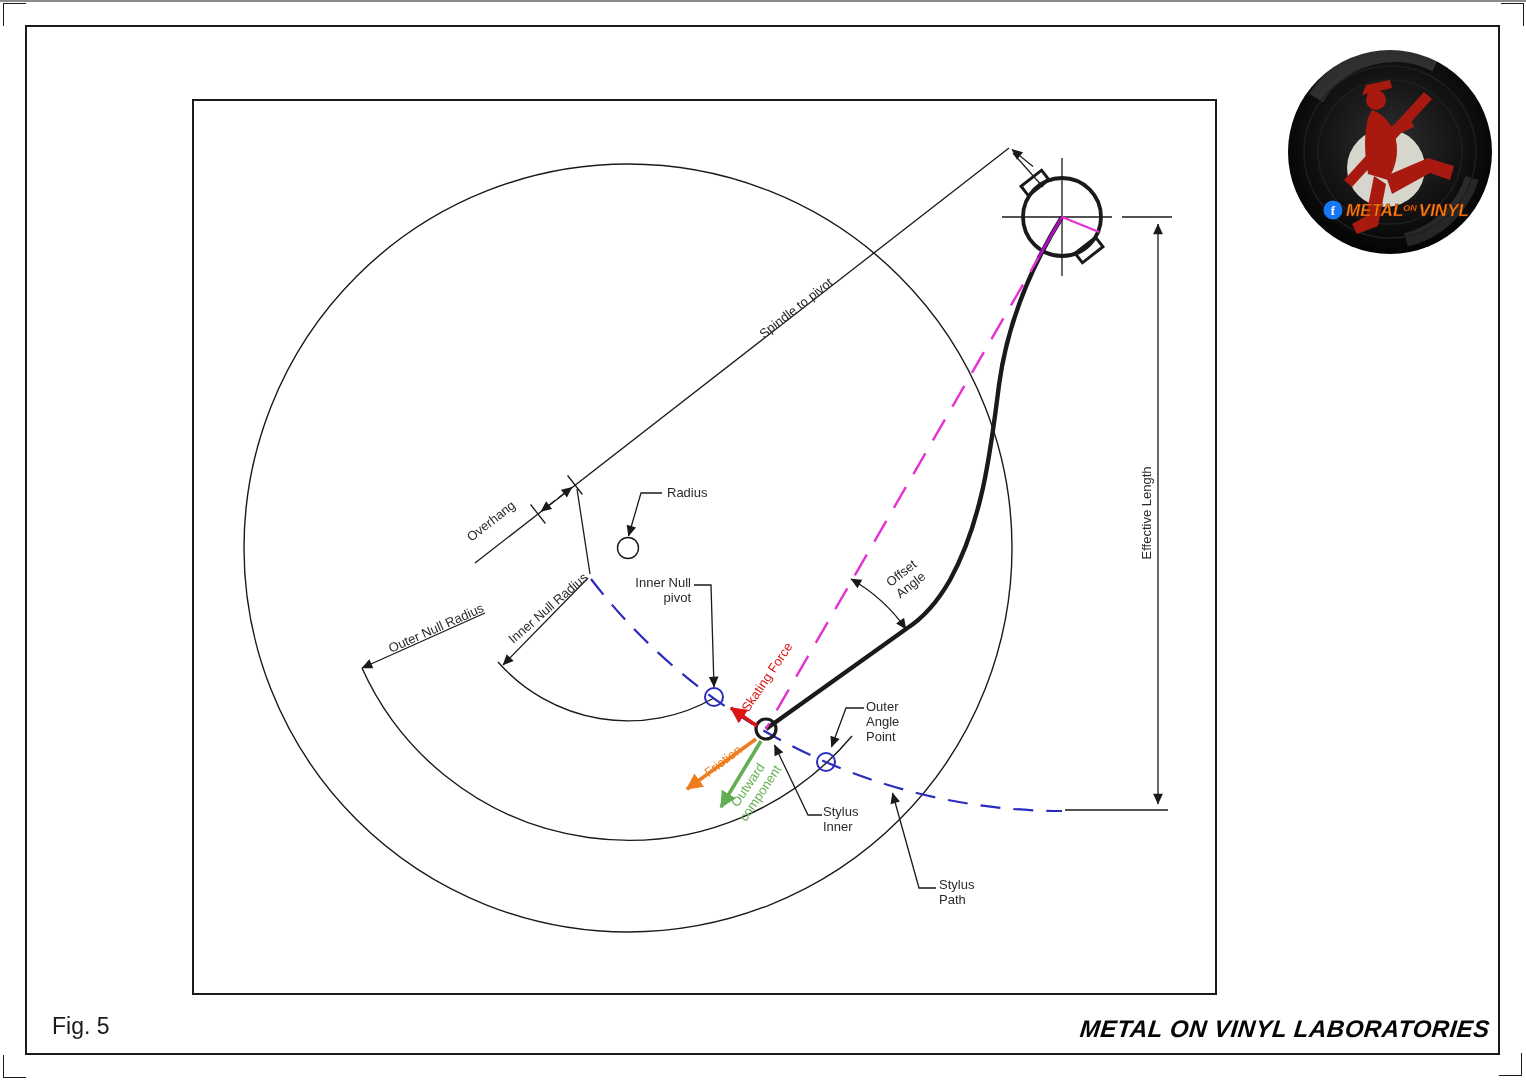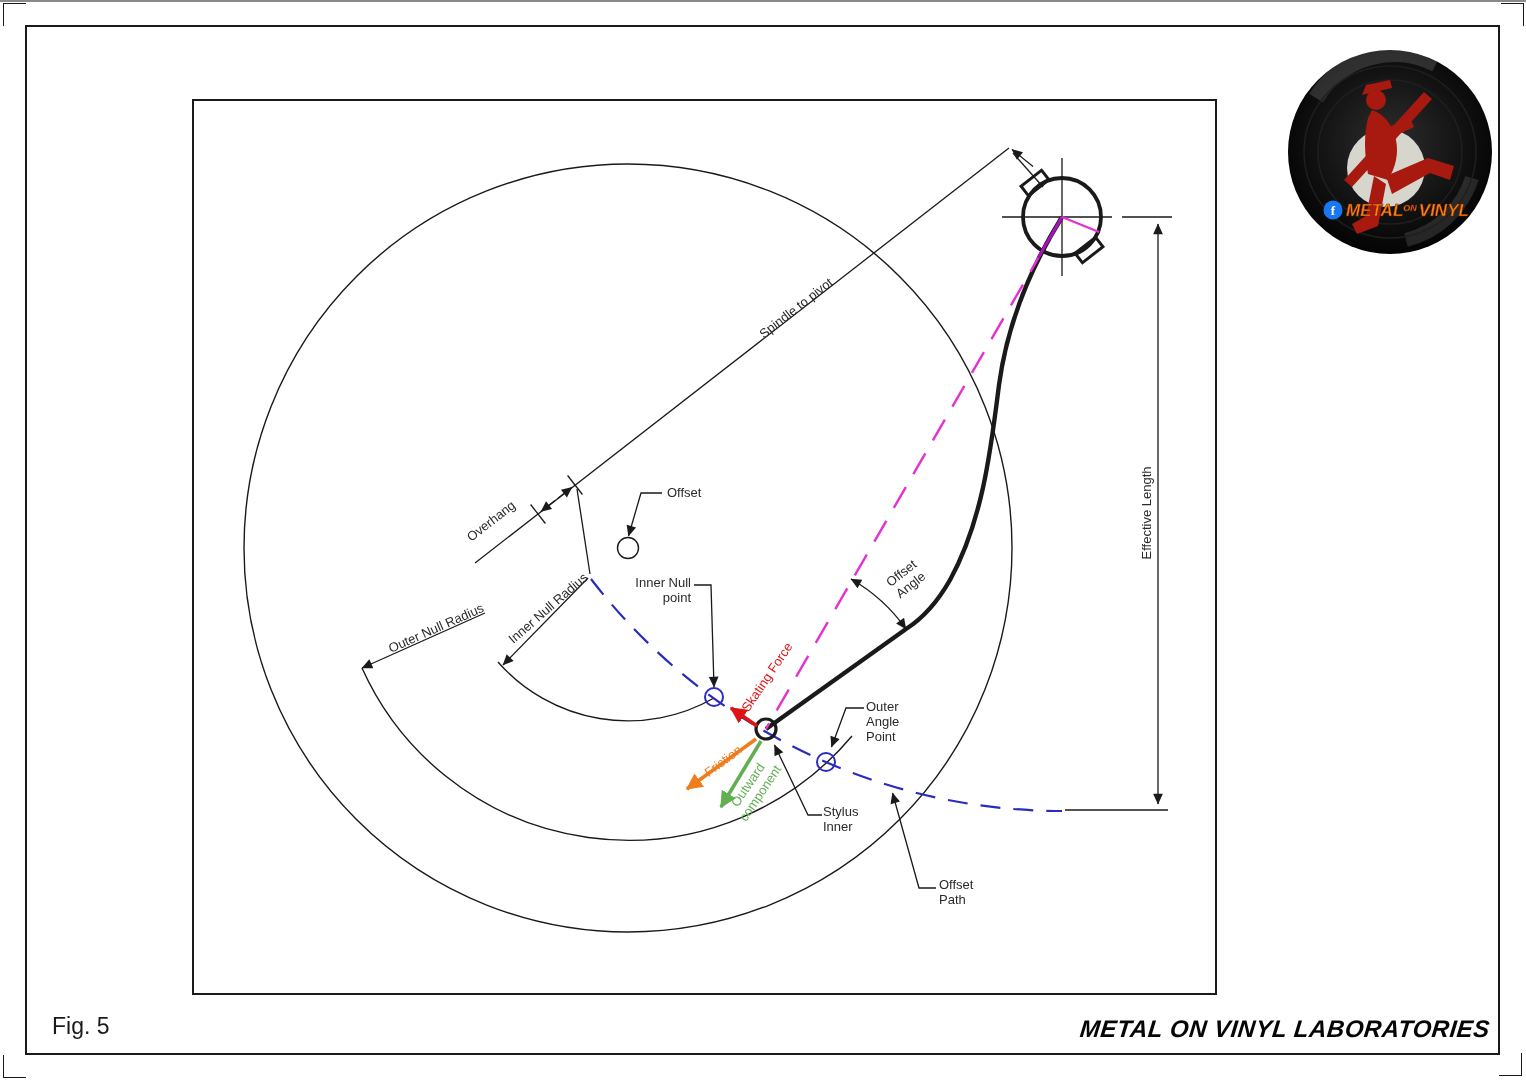--- a/index.html
+++ b/index.html
@@ -122,25 +122,25 @@
 
     <path class="redln" d="M 757 726 L 731 708" marker-end="url(#mkr)"></path>
     <path class="orgln" d="M 756 739 L 687 789" marker-end="url(#mko)"></path>
     <path class="grnln" d="M 761 741 L 721 807" marker-end="url(#mkg)"></path>
   </svg>
 
   <div class="dlabel rot" style="left:796px;top:308px;--r:-38deg">Spindle to pivot</div>
   <div class="dlabel rot" style="left:491px;top:521px;--r:-38deg">Overhang</div>
   <div class="dlabel rot" style="left:548px;top:608px;--r:-41deg">Inner Null Radius</div>
   <div class="dlabel rot" style="left:436px;top:628px;--r:-24deg">Outer Null Radius</div>
-  <div class="dlabel" style="left:667px;top:485px;">Offset</div>
-  <div class="dlabel wrap" style="left:629px;top:575px;width:62px;text-align:right;">Inner Null point</div>
+  <div class="dlabel" style="left:667px;top:485px;">Radius</div>
+  <div class="dlabel wrap" style="left:629px;top:575px;width:62px;text-align:right;">Inner Null pivot</div>
   <div class="dlabel wrap" style="left:866px;top:699px;width:64px;">Outer Angle Point</div>
   <div class="dlabel wrap" style="left:823px;top:804px;width:64px;">Stylus Inner</div>
-  <div class="dlabel wrap" style="left:939px;top:877px;width:64px;">Offset Path</div>
+  <div class="dlabel wrap" style="left:939px;top:877px;width:64px;">Stylus Path</div>
   <div class="dlabel rot c-red" style="left:767px;top:677px;--r:-56deg">Skating Force</div>
   <div class="dlabel rot c-org" style="left:723px;top:761px;--r:-37deg">Friction</div>
   <div class="dlabel rot c-grn wrap" style="left:754px;top:789px;--r:-56deg;width:100px;text-align:center;">Outward component</div>
   <div class="dlabel rot wrap" style="left:906px;top:579px;--r:-38deg;width:64px;text-align:center;">Offset Angle</div>
   <div class="dlabel rot" style="left:1147px;top:513px;--r:-90deg">Effective Length</div>
 
   <svg class="logo" viewBox="0 0 208 208">
     <defs>
       <radialGradient id="vg" cx="50%" cy="45%" r="60%">
         <stop offset="0%" stop-color="#2e2e2e"></stop>

